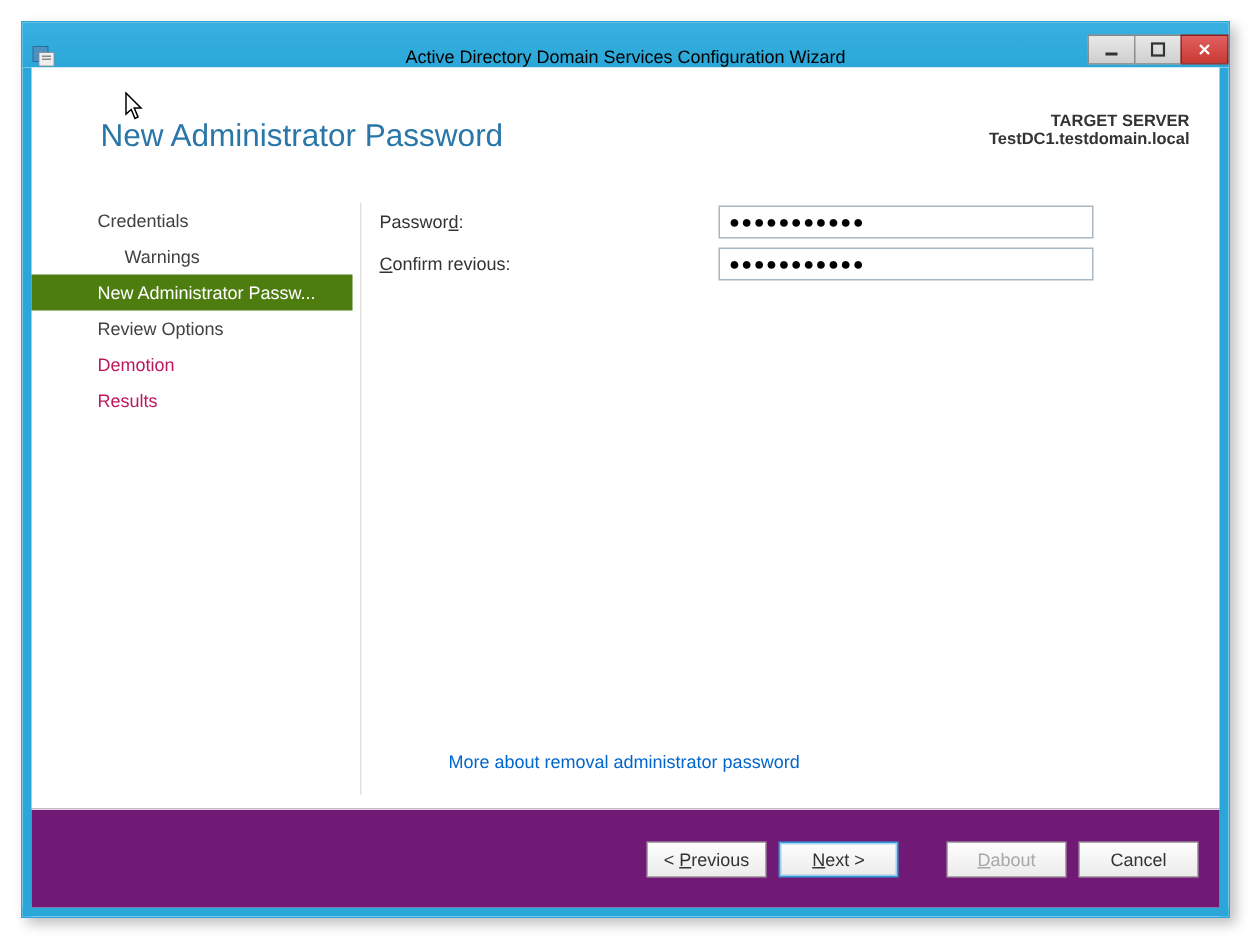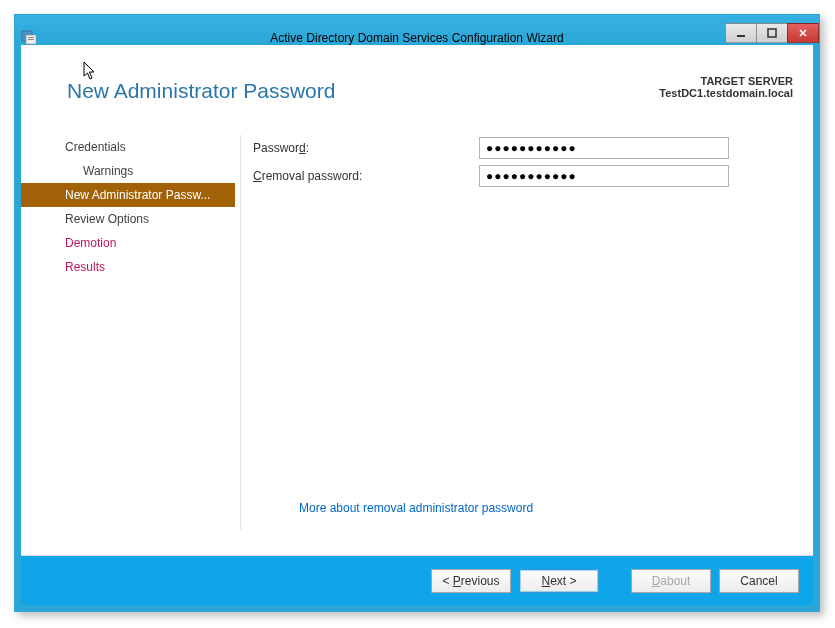--- a/index.html
+++ b/index.html
@@ -131,21 +131,21 @@
     font-size: 12px;
     color: #414141;
     padding-left: 18px;
     white-space: nowrap;
     overflow: hidden;
     text-overflow: ellipsis;
   }
   .step.level1 { padding-left: 18px; }
   .step.level2 { padding-left: 36px; }
   .step.active {
-    background: #a16207;
+    background: #4d7c0f;
     color: #fff;
     margin-left: -26px;
     padding-left: 44px;
     width: 214px;
   }
   .step.disabled { color: #be185d; }
 
   .vline {
     position: absolute;
     left: 219px;
@@ -188,28 +188,28 @@
     position: absolute;
     left: 232px;
     top: 456px;
     color: #0066cc;
     font-size: 12px;
     cursor: pointer;
     margin-left: 46px;
   }
 
   .button-bar {
-    height: 50px;
+    height: 66px;
     border-top: 1px solid #dcdcdc;
     display: flex;
     align-items: center;
     justify-content: flex-end;
     padding-right: 14px;
     gap: 8px;
-    background: #0ea5e9;
+    background: #701a75;
   }
   .btn {
     min-width: 80px;
     height: 24px;
     border: 1px solid #a8a8a8;
     background: linear-gradient(#fdfdfd, #ececec);
     font-size: 12px;
     color: #333;
     padding: 0 10px;
     cursor: default;
@@ -289,21 +289,21 @@
 
         <div class="form-area">
           <div class="form-row">
             <div class="form-label">
               <span>Passwor</span><span class="ul">d</span><span>:</span>
             </div>
             <input class="form-input" type="text" value="●●●●●●●●●●●" style="">
           </div>
           <div class="form-row">
             <div class="form-label">
-              <span></span><span class="ul">C</span><span>removal password:</span>
+              <span></span><span class="ul">C</span><span>onfirm revious:</span>
             </div>
             <input class="form-input" type="text" value="●●●●●●●●●●●" style="">
           </div>
         </div>
 
         <div class="help-link">More about removal administrator password</div>
       </div>
 
       <div class="button-bar">
         <button class="btn">

